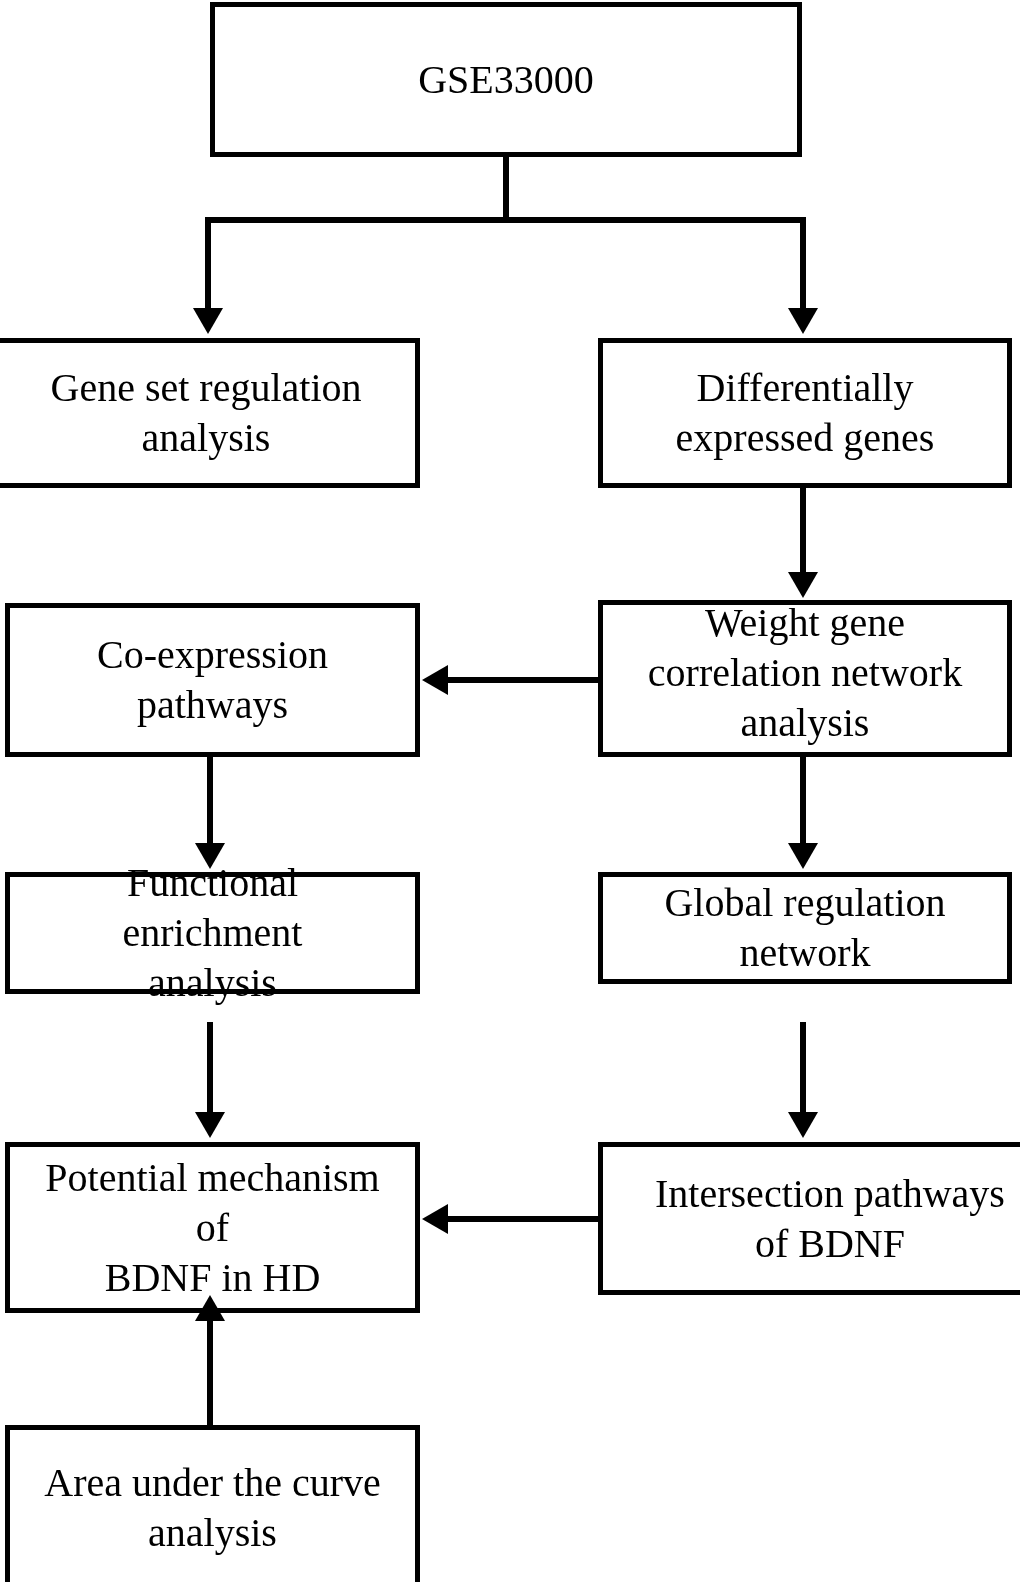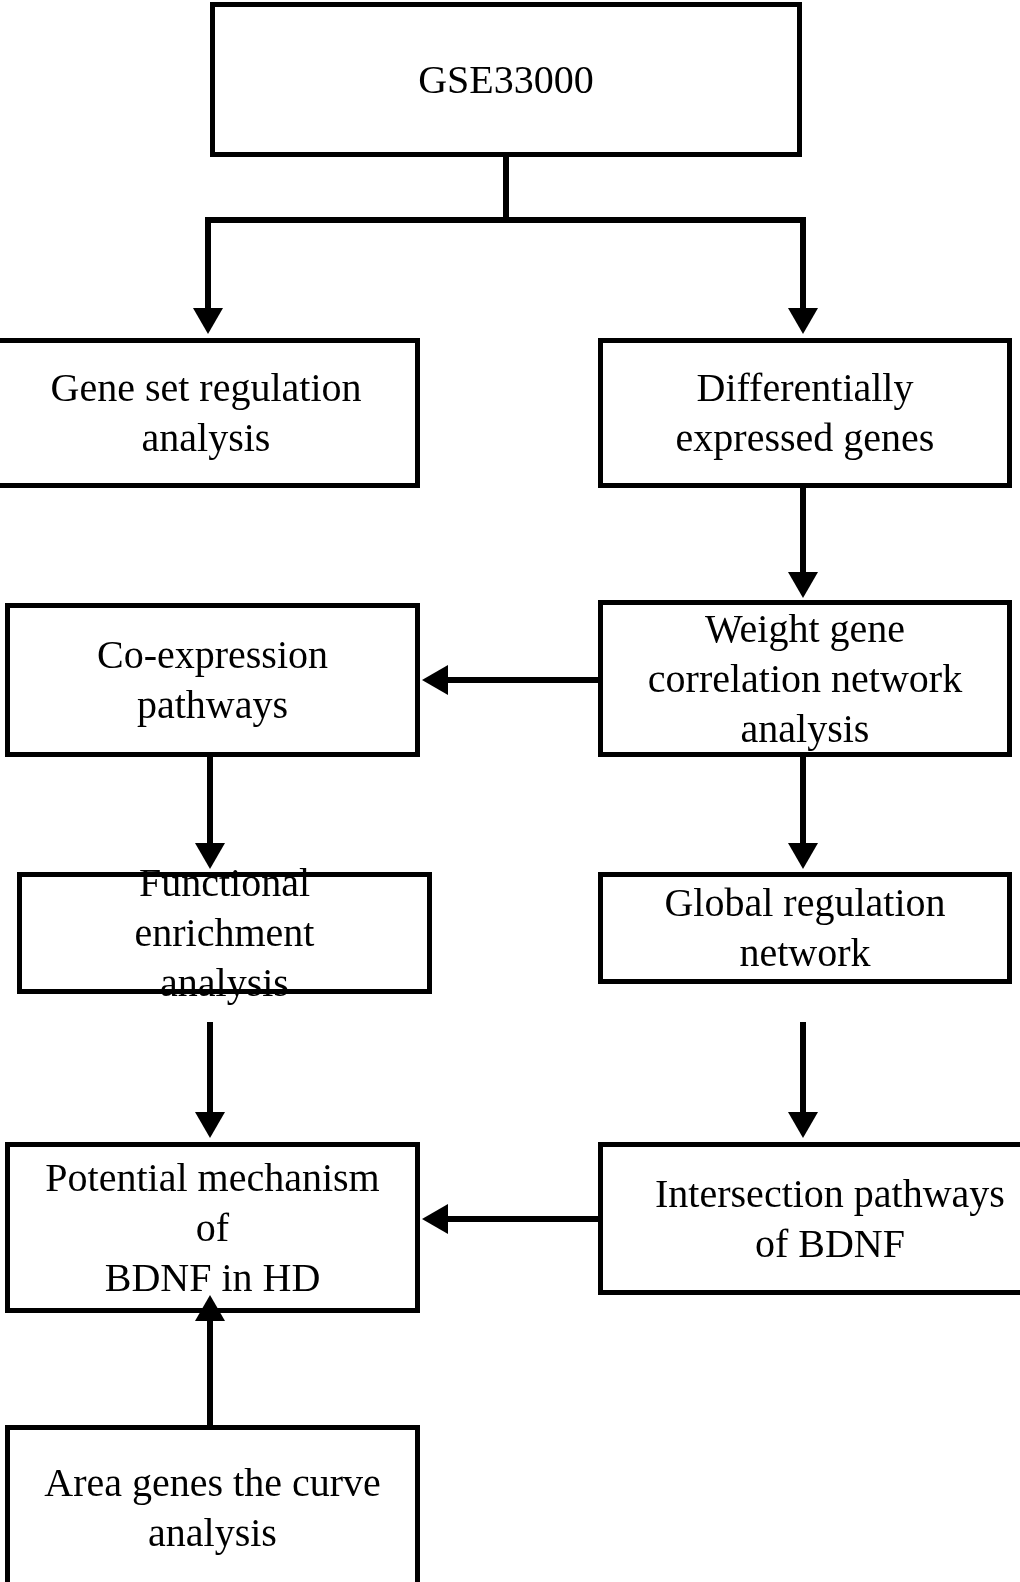--- a/index.html
+++ b/index.html
@@ -80,48 +80,48 @@
 
   <div class="node" style="left:598px; top:338px; width:414px; height:150px;">
     <span class="label">Differentially
 expressed genes</span>
   </div>
 
   <div class="node" style="left:5px; top:603px; width:415px; height:154px;">
     <span class="label">Co-expression pathways</span>
   </div>
 
-  <div class="node" style="left:598px; top:600px; width:414px; height:157px;">
+  <div class="node" style="left:598px; top:600px; width:414px; height:157px;align-items:flex-end;">
     <span class="label">Weight gene
 correlation network
 analysis</span>
   </div>
 
-  <div class="node" style="left:5px; top:872px; width:415px; height:122px;margin-left:12px;">
+  <div class="node" style="left:5px; top:872px; width:415px; height:122px;">
     <span class="label">Functional enrichment
 analysis</span>
   </div>
 
   <div class="node" style="left:598px; top:872px; width:414px; height:112px;">
     <span class="label">Global regulation
 network</span>
   </div>
 
   <div class="node" style="left:5px; top:1142px; width:415px; height:171px;">
     <span class="label">Potential mechanism of
 BDNF in HD</span>
   </div>
 
   <div class="node" style="left:598px; top:1142px; width:464px; height:153px;">
     <span class="label">Intersection pathways
 of BDNF</span>
   </div>
 
   <div class="node" style="left:5px; top:1425px; width:415px; height:165px;">
-    <span class="label">Area genes the curve
+    <span class="label">Area under the curve
 analysis</span>
   </div>
 
   <div class="conn vline" style="left:503px; top:157px; height:66px;"></div>
   <div class="conn hline" style="left:205px; top:217px; width:601px;"></div>
 
   <div class="conn vline" style="left:205px; top:217px; height:95px;"></div>
   <div class="arrow-down" style="left:193px; top:308px;"></div>
 
   <div class="conn vline" style="left:800px; top:217px; height:95px;"></div>

